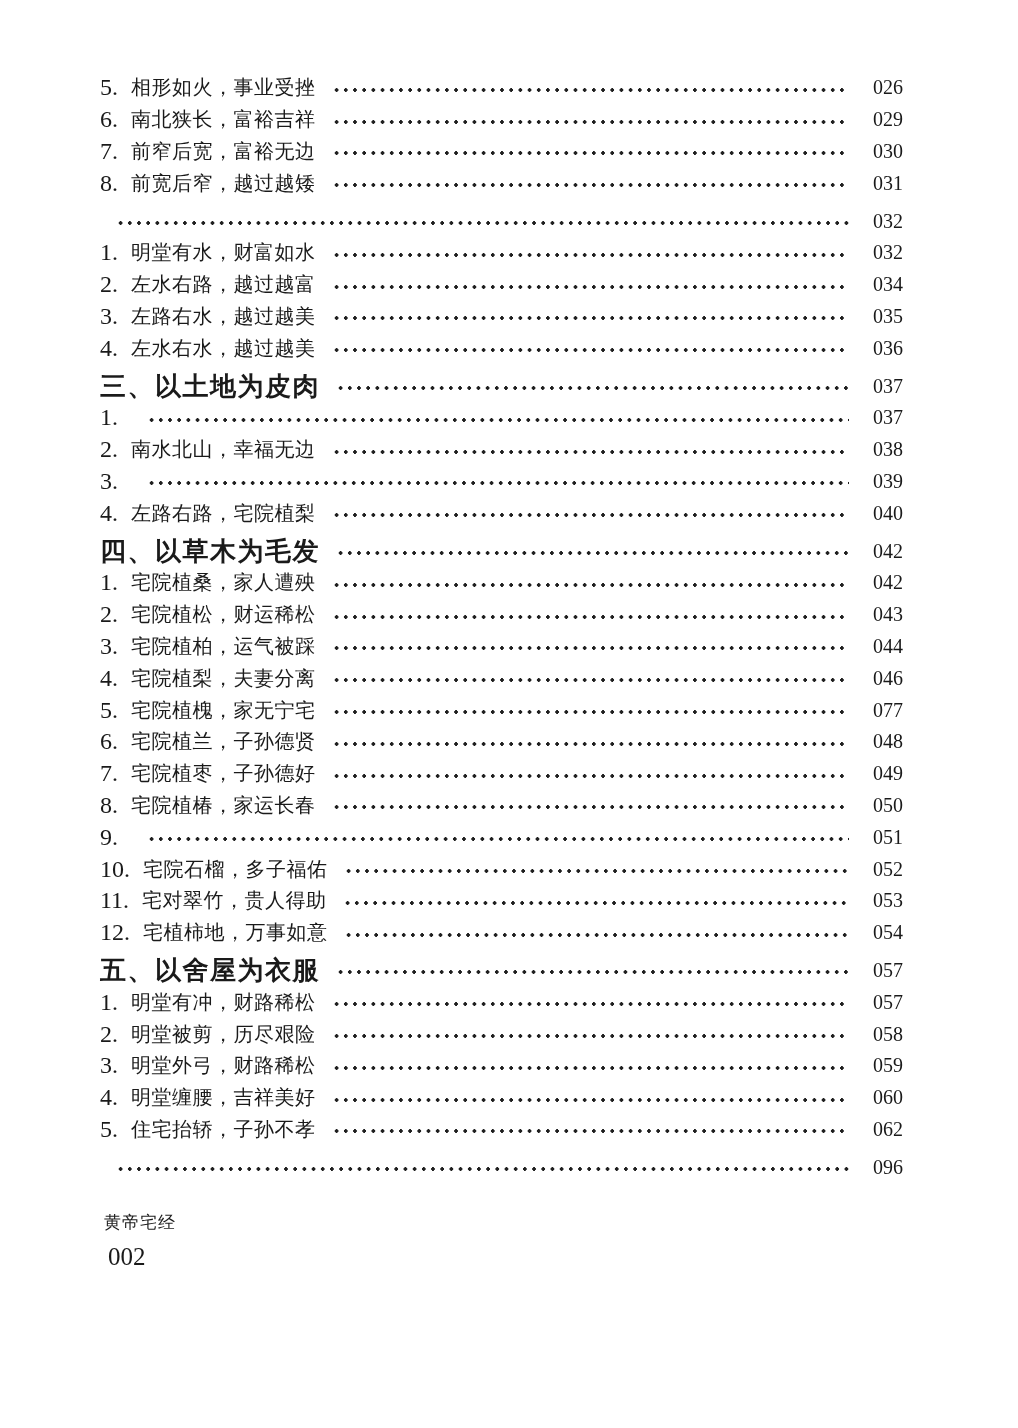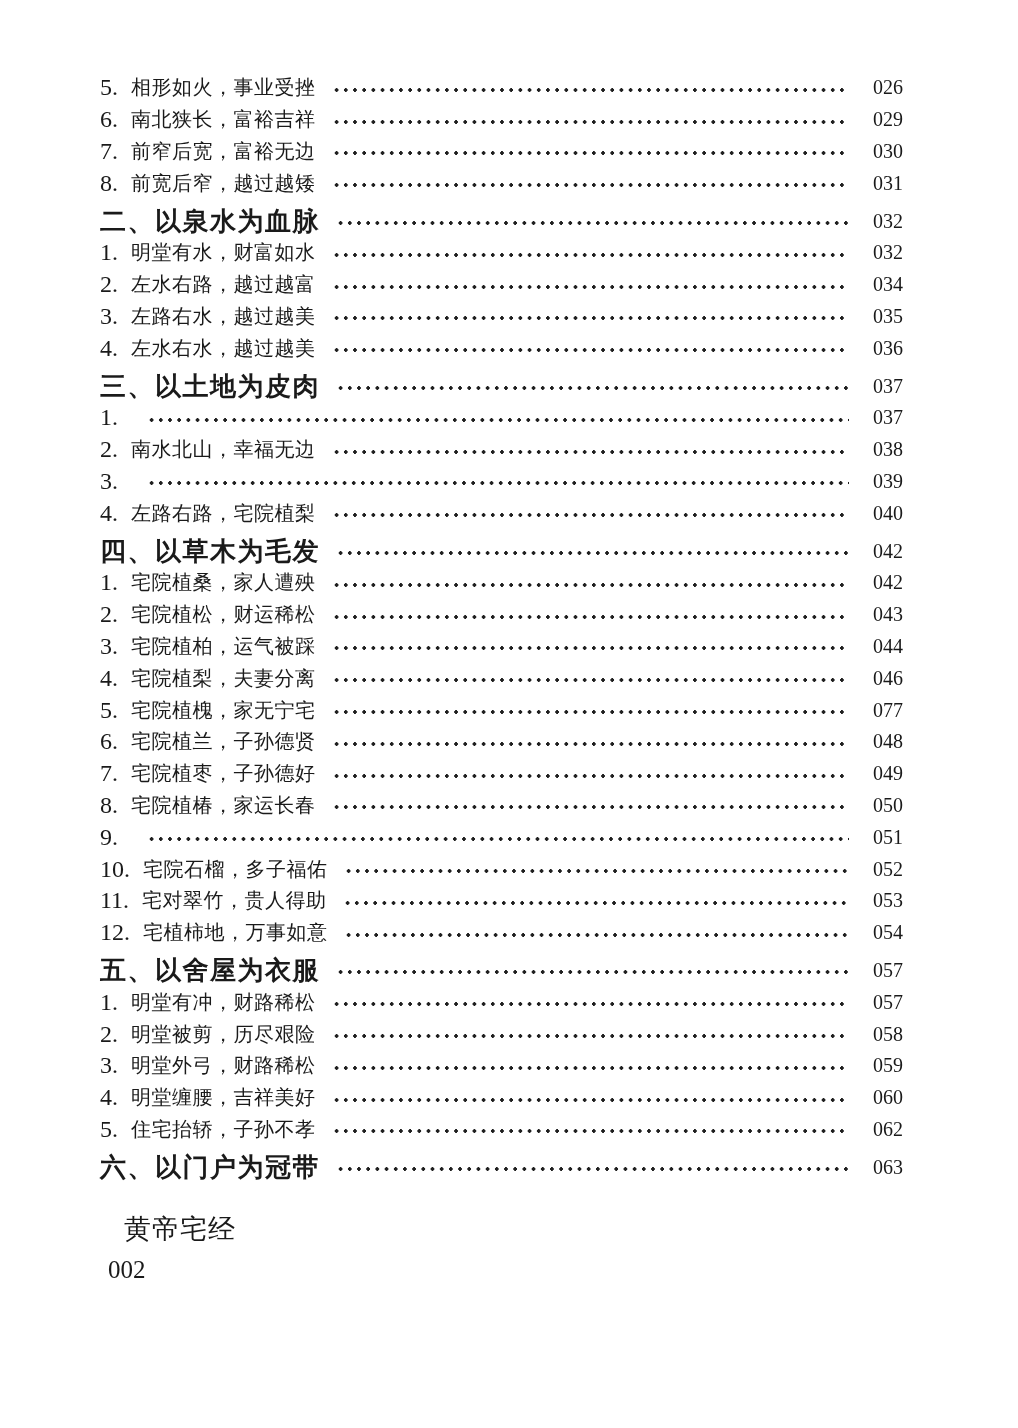--- a/index.html
+++ b/index.html
@@ -58,22 +58,22 @@
   }
   .pg {
     flex: 0 0 auto;
     width: 42px;
     font-size: 20px;
     text-align: right;
     white-space: nowrap;
   }
   .footer { margin-top: 28px; }
   .book-title {
-    margin-left: 24px;
-    font-size: 27px;
+    margin-left: 4px;
+    font-size: 17px;
     letter-spacing: 1px;
   }
   .folio {
     margin-left: 8px;
     margin-top: 9px;
     font-size: 25px;
   }
 </style>
 </head>
 <body>
@@ -100,21 +100,20 @@
       <span class="pg">030</span>
     </div>
       <div class="row">
       <span class="num">8.</span>
       <span class="title">前宽后窄，越过越矮</span>
       <span class="leader"></span>
       <span class="pg">031</span>
     </div>
       <div class="row section">
 
-      <span class="title">二、以泉水为血脉</span>
       <span class="leader"></span>
       <span class="pg">032</span>
     </div>
       <div class="row">
       <span class="num">1.</span>
       <span class="title">明堂有水，财富如水</span>
       <span class="leader"></span>
       <span class="pg">032</span>
     </div>
       <div class="row">
@@ -271,23 +270,22 @@
       <span class="pg">060</span>
     </div>
       <div class="row">
       <span class="num">5.</span>
       <span class="title">住宅抬轿，子孙不孝</span>
       <span class="leader"></span>
       <span class="pg">062</span>
     </div>
       <div class="row section">
 
-      <span class="title">六、以门户为冠带</span>
-      <span class="leader"></span>
-      <span class="pg">063</span>
+      <span class="leader"></span>
+      <span class="pg">096</span>
     </div>
     </div>
 
   <div class="footer">
     <div class="book-title">黄帝宅经</div>
     <div class="folio">002</div>
   </div>
 
 </div>
 

